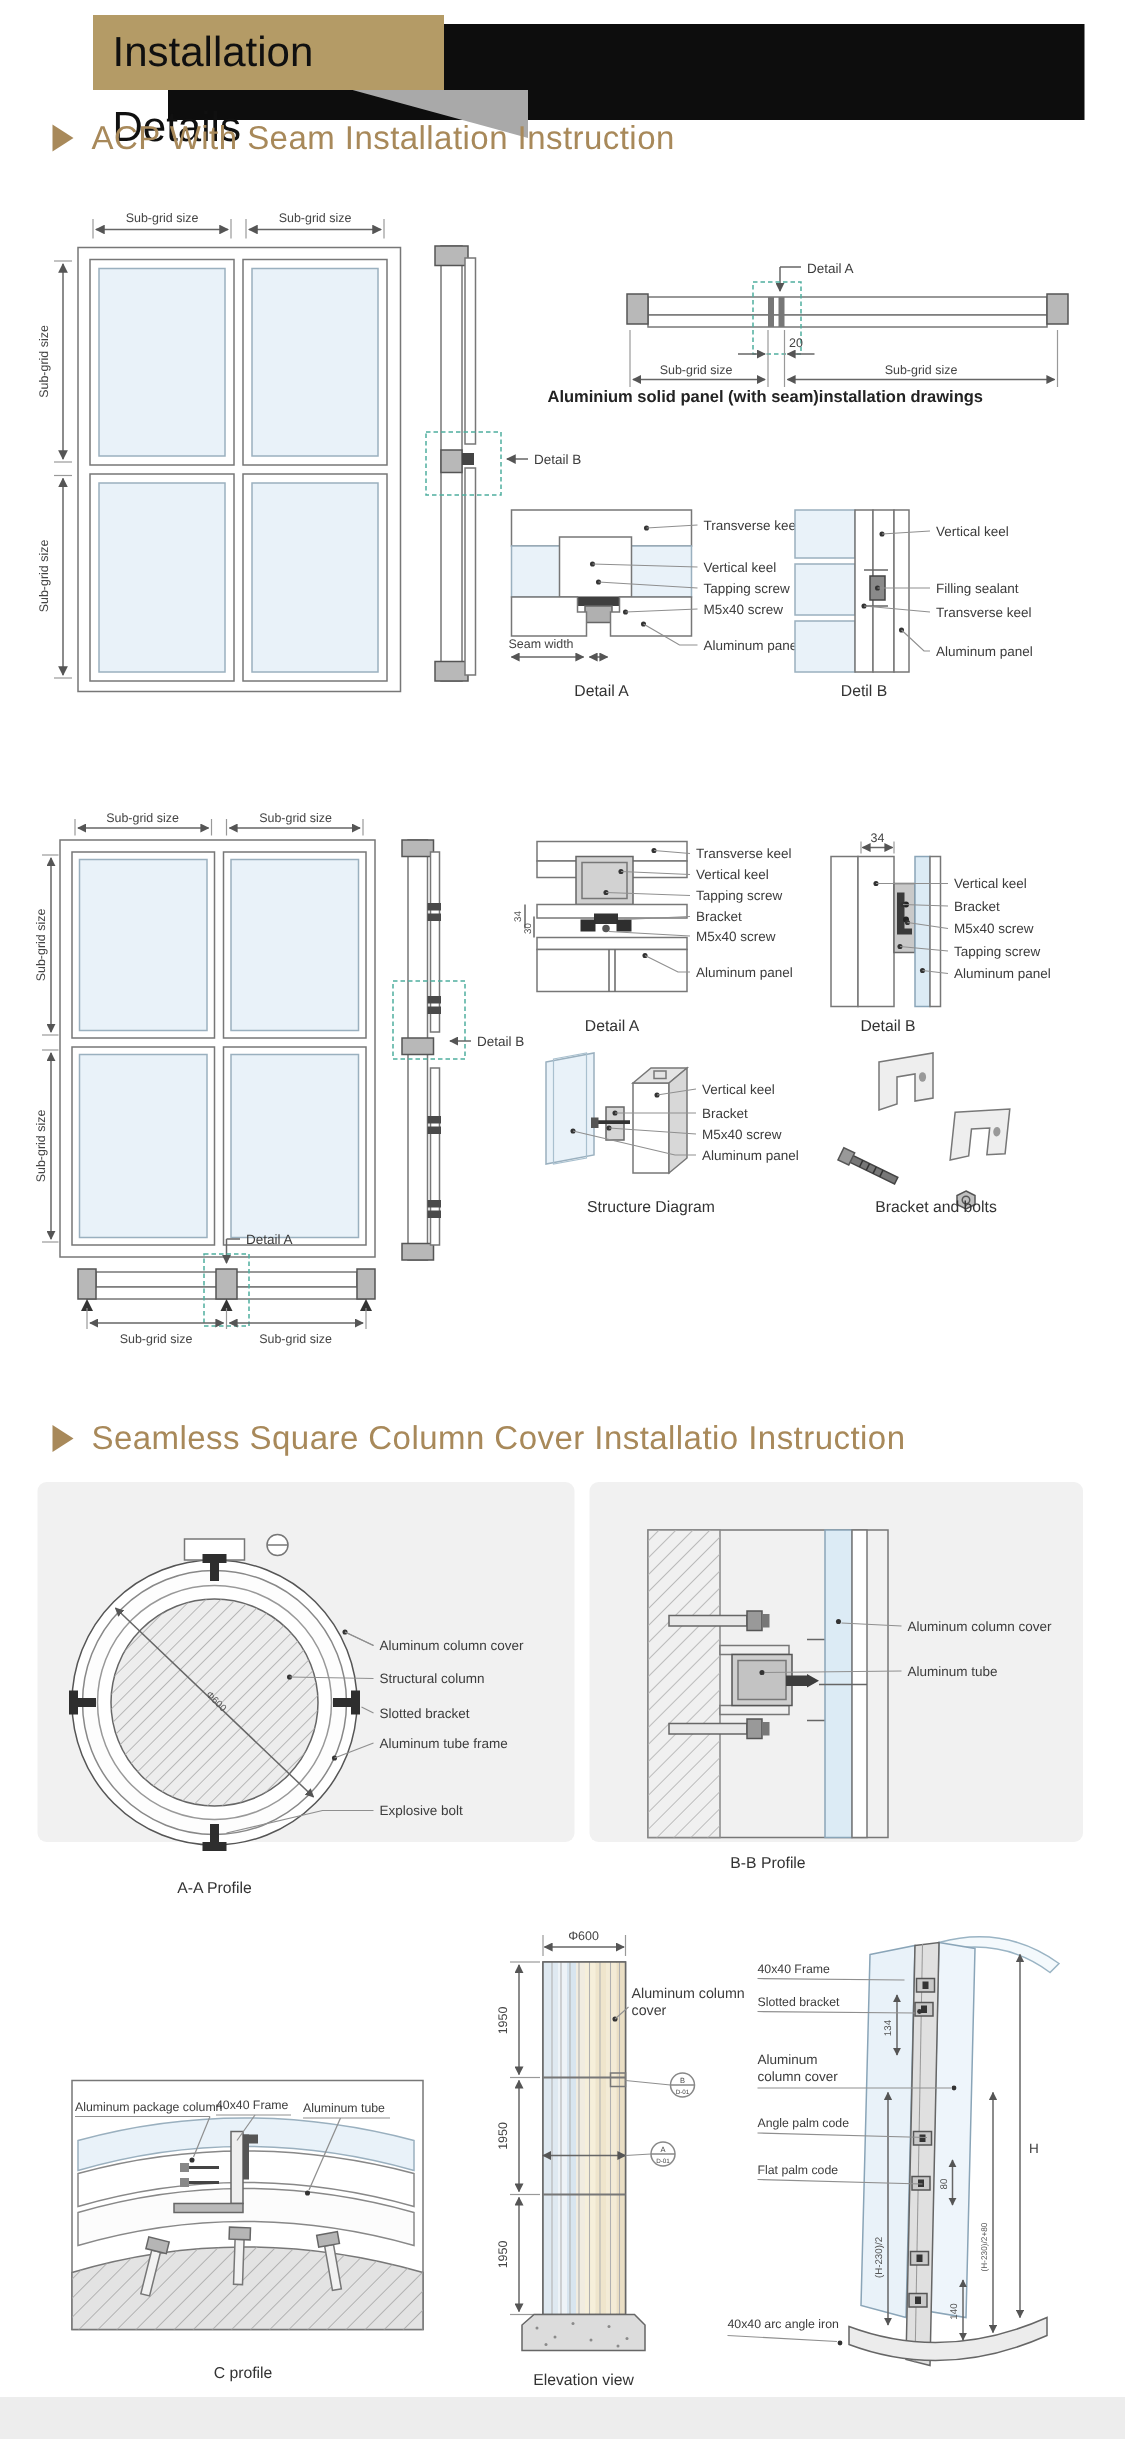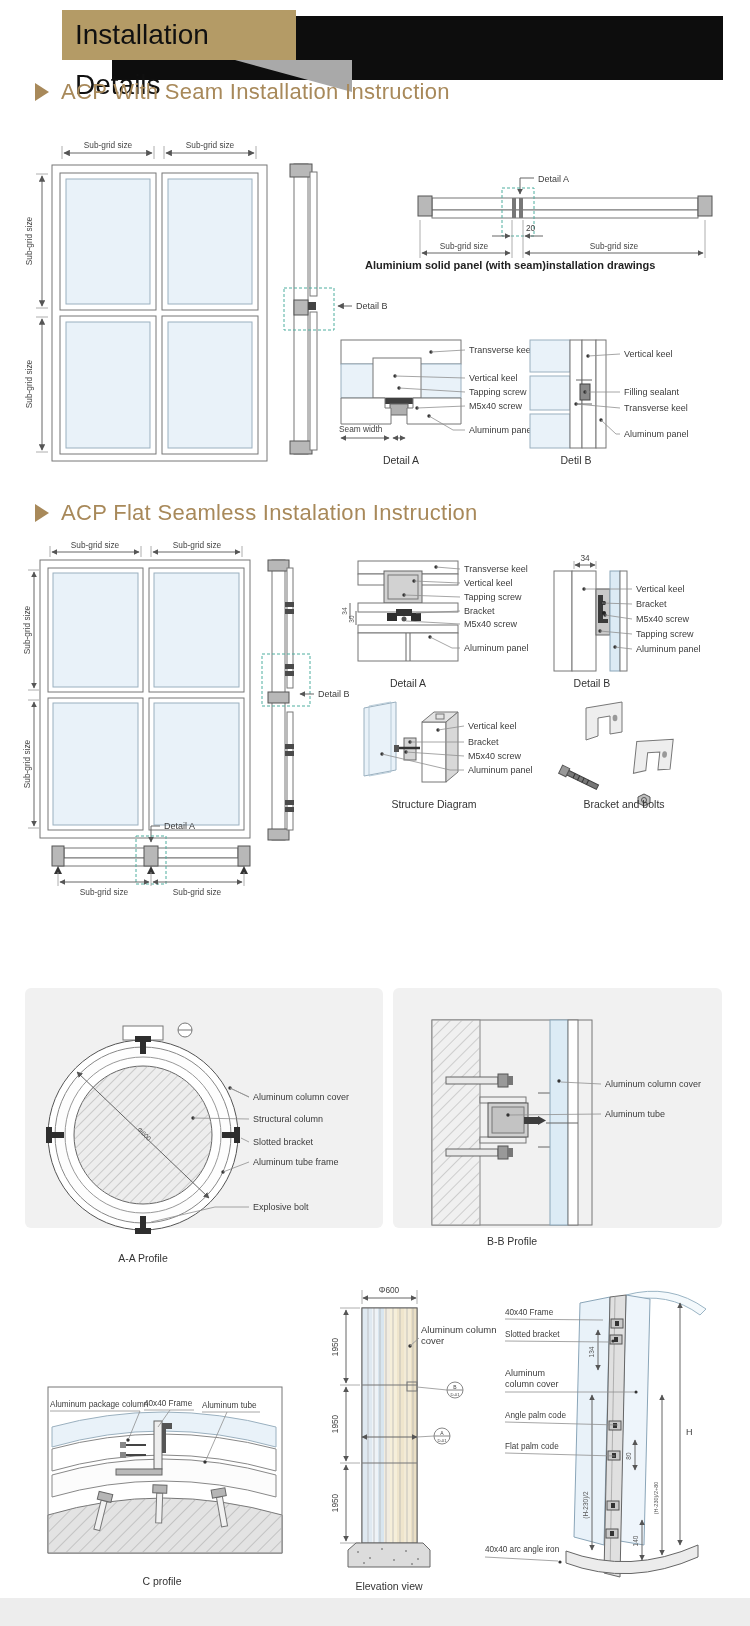--- a/index.html
+++ b/index.html
@@ -214,24 +214,20 @@
       <circle cx="81" cy="88" r="1.7" class="dot"></circle>
         <polyline points="81,88 96,102 100,102" class="ldr"></polyline>
     </g>
     <text x="104" y="25" class="t-lbl">Vertical keel</text>
     <text x="104" y="63" class="t-lbl">Filling sealant</text>
     <text x="104" y="79" class="t-lbl">Transverse keel</text>
     <text x="104" y="105" class="t-lbl">Aluminum panel</text>
     <text x="56" y="132" text-anchor="middle" class="t-cap">Detil B</text>
   </svg>
 
-  <div class="sec-head" style="top:500px;">
-    <span class="tri"></span>
-    <span class="txt">ACP Flat Seamless Instalation Instruction</span>
-  </div>
 
   <svg style="left:25px;top:542px;" width="240" height="302" viewBox="0 0 240 302">
     <defs>
       <marker id="ar-g2" viewBox="0 0 10 10" refX="9" refY="5" markerWidth="6" markerHeight="6" orient="auto-start-reverse">
           <path d="M0,0L10,5L0,10Z" fill="#555"></path>
         </marker>
     </defs>
     <g>
       <rect x="15" y="18" width="210" height="278" class="drwn"></rect>
       <rect x="23" y="26" width="95" height="124" class="drw" stroke="#888"></rect>
@@ -456,20 +452,24 @@
       <line x1="20" y1="56" x2="20" y2="70" class="lnt"></line>
       <line x1="113" y1="56" x2="113" y2="70" class="lnt"></line>
       <line x1="206" y1="56" x2="206" y2="70" class="lnt"></line>
       <line x1="22" y1="66" x2="111" y2="66" class="ln" marker-start="url(#ar-x2)" marker-end="url(#ar-x2)"></line>
       <line x1="115" y1="66" x2="204" y2="66" class="ln" marker-start="url(#ar-x2)" marker-end="url(#ar-x2)"></line>
       <text x="66" y="79" text-anchor="middle" class="t-dim">Sub-grid size</text>
       <text x="159" y="79" text-anchor="middle" class="t-dim">Sub-grid size</text>
     </g>
   </svg>
 
+  <div class="sec-head" style="top:946px;">
+    <span class="tri"></span>
+    <span class="txt">Seamless Square Column Cover Installatio Instruction</span>
+  </div>
 
   <div class="bg-gray" style="left:25px;top:988px;width:358px;height:240px;"></div>
   <div class="bg-gray" style="left:393px;top:988px;width:329px;height:240px;"></div>
 
   <svg style="left:25px;top:1000px;" width="355" height="270" viewBox="0 0 355 270">
     <defs>
       <marker id="ar-aa" viewBox="0 0 10 10" refX="9" refY="5" markerWidth="6" markerHeight="6" orient="auto-start-reverse">
           <path d="M0,0L10,5L0,10Z" fill="#555"></path>
         </marker>
       <pattern id="hatch-aa" width="7" height="7" patternUnits="userSpaceOnUse" patternTransform="rotate(45)">

